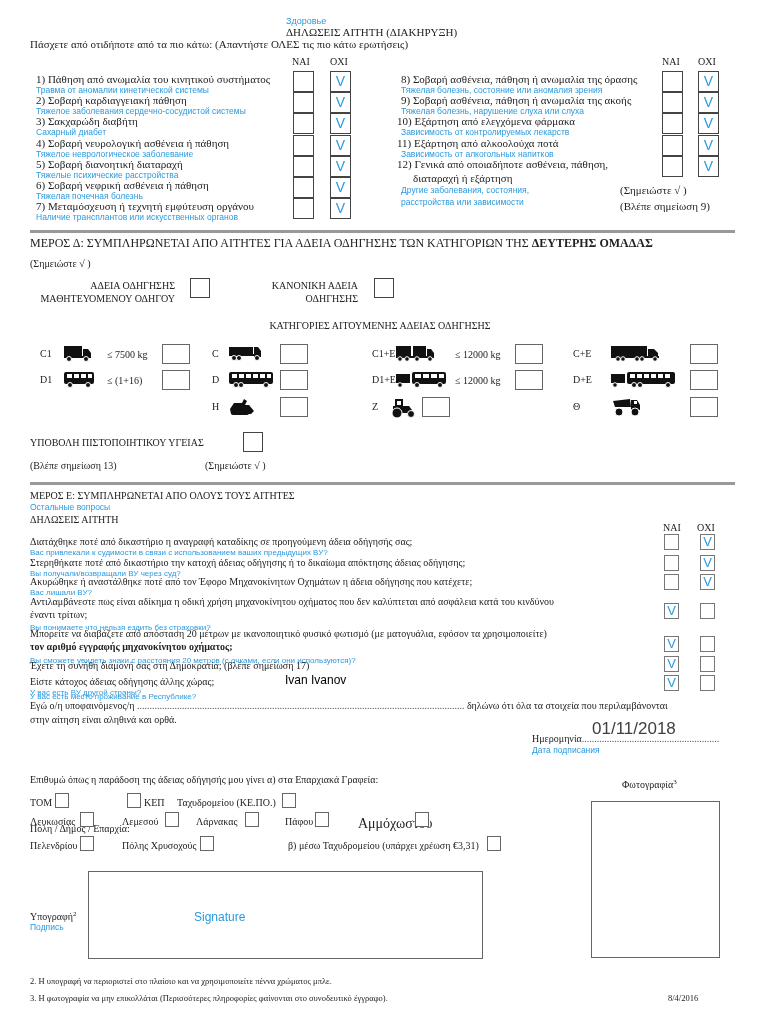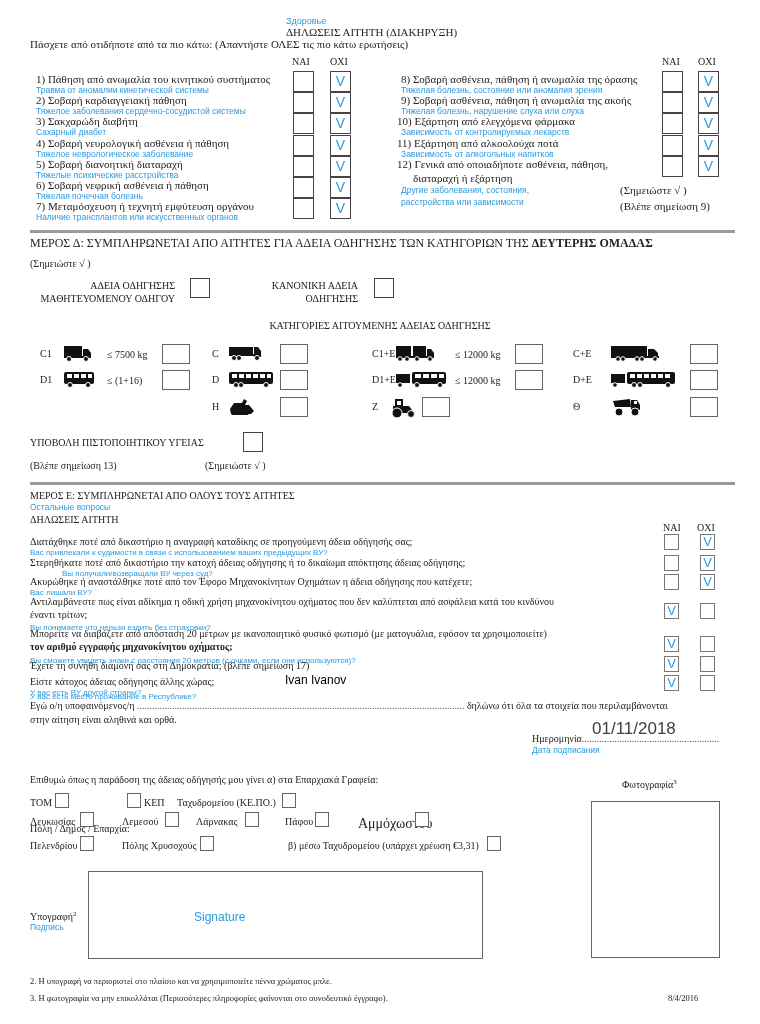--- a/index.html
+++ b/index.html
@@ -271,21 +271,21 @@
 <div class="abs gr" style="left:30px;top:514px;font-size:10px;" data-name="part-e-subtitle" data-bind="part_e.subtitle">ΔΗΛΩΣΕΙΣ ΑΙΤΗΤΗ</div>
 <div class="abs gr hdr" style="left:663px;top:522px;" data-name="yes-header-e" data-bind="columns.yes">ΝΑΙ</div>
 <div class="abs gr hdr" style="left:697px;top:522px;" data-name="no-header-e" data-bind="columns.no">ΟΧΙ</div>
 
 <div id="e-q" data-name="part-e-questions">
     <div class="abs gr" style="left:30px;top:536px;font-size:10px;" data-name="question-text" data-bind="part_e.questions.0.gr">Διατάχθηκε ποτέ από δικαστήριο η αναγραφή καταδίκης σε προηγούμενη άδεια οδήγησής σας;</div>
     <div class="abs ru" style="left:30px;top:548px;font-size:8px;" data-name="question-ru-text" data-bind="part_e.questions.0.ru">Вас привлекали к судимости в связи с использованием ваших предыдущих ВУ?</div>
     <div class="box check" style="left:664px;top:534px;width:15px;height:16px;line-height:14px;font-size:13px;border-color:#777;" data-name="yes-checkbox" data-bind="part_e.questions.0.yes"></div>
     <div class="box check" style="left:700px;top:534px;width:15px;height:16px;line-height:14px;font-size:13px;border-color:#777;" data-name="no-checkbox" data-bind="part_e.questions.0.no">V</div>
     <div class="abs gr" style="left:30px;top:557px;font-size:10px;" data-name="question-text" data-bind="part_e.questions.1.gr">Στερηθήκατε ποτέ από δικαστήριο την κατοχή άδειας οδήγησης ή το δικαίωμα απόκτησης άδειας οδήγησης;</div>
-    <div class="abs ru" style="left:30px;top:569px;font-size:8px;margin-left:32px;" data-name="question-ru-text" data-bind="part_e.questions.1.ru">Вы получали/возвращали ВУ через суд?</div>
+    <div class="abs ru" style="left:30px;top:569px;font-size:8px;" data-name="question-ru-text" data-bind="part_e.questions.1.ru">Вы получали/возвращали ВУ через суд?</div>
     <div class="box check" style="left:664px;top:555px;width:15px;height:16px;line-height:14px;font-size:13px;border-color:#777;" data-name="yes-checkbox" data-bind="part_e.questions.1.yes"></div>
     <div class="box check" style="left:700px;top:555px;width:15px;height:16px;line-height:14px;font-size:13px;border-color:#777;" data-name="no-checkbox" data-bind="part_e.questions.1.no">V</div>
     <div class="abs gr" style="left:30px;top:576px;font-size:10px;" data-name="question-text" data-bind="part_e.questions.2.gr">Ακυρώθηκε ή αναστάλθηκε ποτέ από τον Έφορο Μηχανοκίνητων Οχημάτων η άδεια οδήγησης που κατέχετε;</div>
     <div class="abs ru" style="left:30px;top:588px;font-size:8px;" data-name="question-ru-text" data-bind="part_e.questions.2.ru">Вас лишали ВУ?</div>
     <div class="box check" style="left:664px;top:574px;width:15px;height:16px;line-height:14px;font-size:13px;border-color:#777;" data-name="yes-checkbox" data-bind="part_e.questions.2.yes"></div>
     <div class="box check" style="left:700px;top:574px;width:15px;height:16px;line-height:14px;font-size:13px;border-color:#777;" data-name="no-checkbox" data-bind="part_e.questions.2.no">V</div>
     <div class="abs gr" style="left:30px;top:596px;font-size:10px;" data-name="question-text" data-bind="part_e.questions.3.gr">Αντιλαμβάνεστε πως είναι αδίκημα η οδική χρήση μηχανοκίνητου οχήματος που δεν καλύπτεται από ασφάλεια κατά του κινδύνου</div>
     <div class="abs gr" style="left:30px;top:609px;font-size:10px;" data-name="question-text-line2" data-bind="part_e.questions.3.gr2">έναντι τρίτων;</div>
     <div class="abs ru" style="left:30px;top:623px;font-size:8px;" data-name="question-ru-text" data-bind="part_e.questions.3.ru">Вы понимаете что нельзя ездить без страховки?</div>
     <div class="box check" style="left:664px;top:603px;width:15px;height:16px;line-height:14px;font-size:13px;border-color:#777;" data-name="yes-checkbox" data-bind="part_e.questions.3.yes">V</div>

